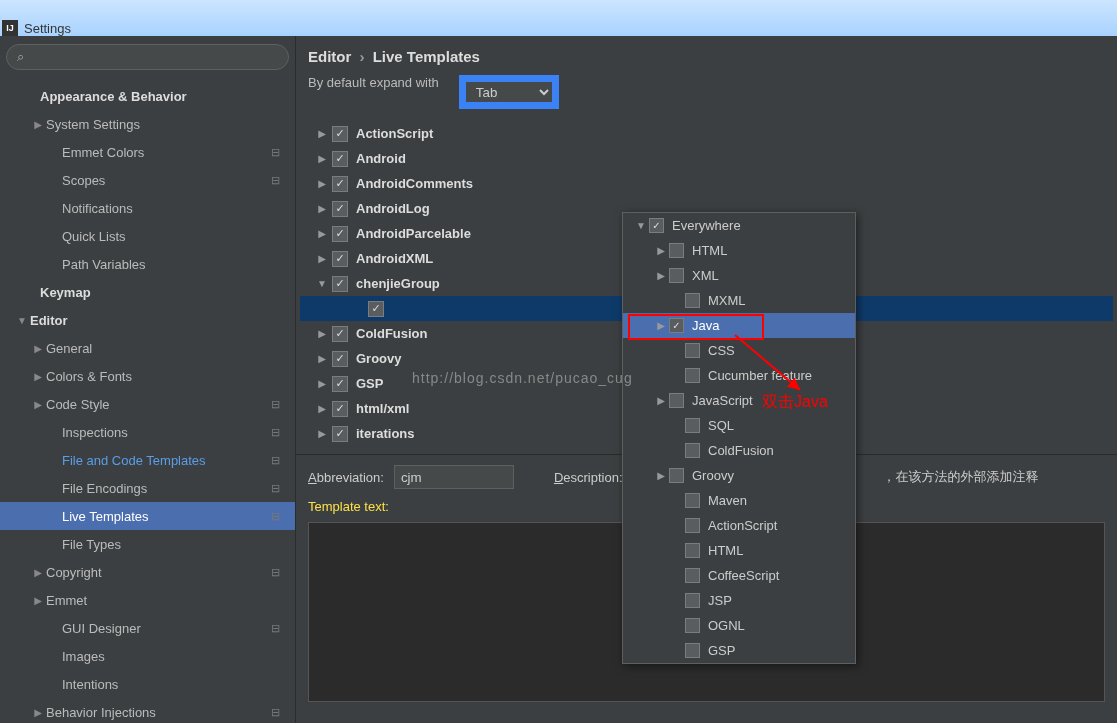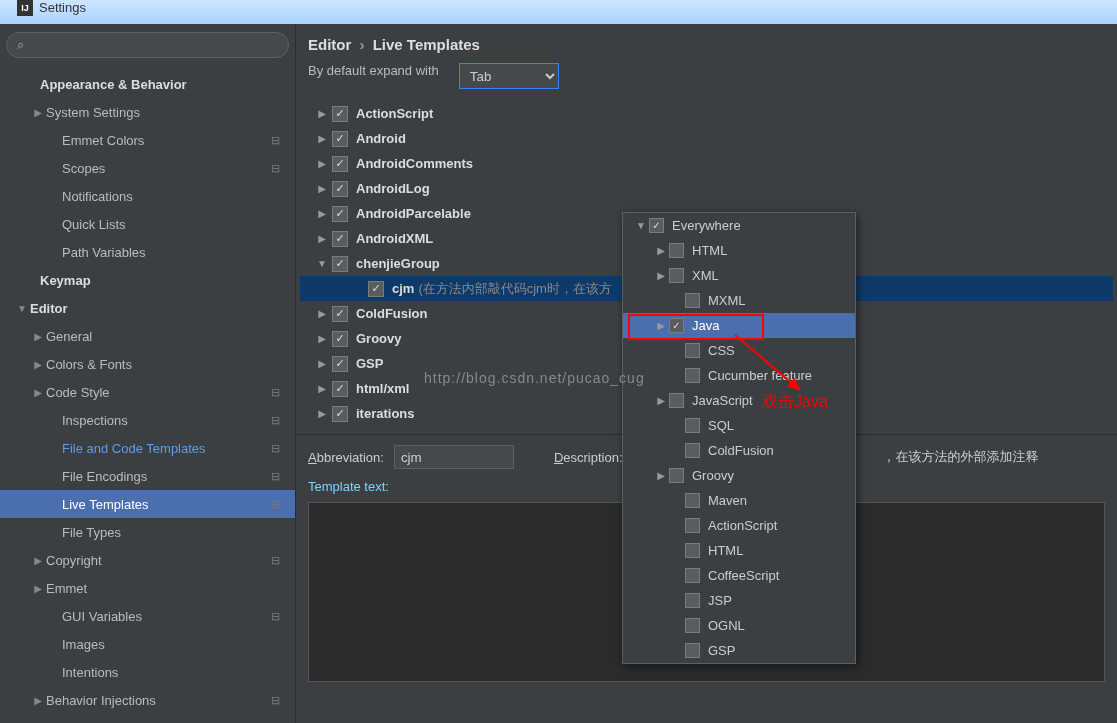--- a/index.html
+++ b/index.html
@@ -1,50 +1,50 @@
 <!DOCTYPE html>
 <html><head>
 <meta charset="utf-8">
 <style>
 * { margin:0; padding:0; box-sizing:border-box; font-family:"Segoe UI",Arial,sans-serif; }
 body { background:#3c3f41; color:#bbb; font-size:13px; width:1117px; height:723px; overflow:hidden; position:relative; }
-.titlebar { background:linear-gradient(#cce5ff,#a8d3ff); height:24px; display:flex; align-items:flex-start; padding:0 17px; color:#333; font-size:13px; }
+.titlebar { background:linear-gradient(#cce5ff,#a8d3ff); height:36px; display:flex; align-items:flex-end; padding:0 2px; color:#333; font-size:13px; }
 .titlebar .app-icon { width:16px; height:16px; background:#333; margin-right:6px; display:flex; align-items:center; justify-content:center; color:#fff; font-size:9px; font-weight:bold; }
 .main { display:flex; height:699px; }
 .sidebar { width:296px; background:#3c3f41; border-right:1px solid #2b2b2b; display:flex; flex-direction:column; }
 .search-box { margin:8px 6px; }
 .search-box .input { height:26px; background:#45494a; border:1px solid #5e6060; border-radius:14px; display:flex; align-items:center; padding:0 10px; }
 .search-box .icon { color:#aaa; font-size:13px; margin-right:6px; }
 .tree { flex:1; overflow:auto; padding-top:4px; }
 .tree-row { display:flex; align-items:center; height:28px; padding-right:8px; cursor:default; }
 .tree-row.selected { background:#4b6eaf; color:#fff; }
 .tree-row .indent { flex-shrink:0; }
 .tree-row .arrow { width:16px; text-align:center; color:#888; font-size:10px; flex-shrink:0; }
 .tree-row .label { flex:1; white-space:nowrap; overflow:hidden; }
 .tree-row.bold .label { font-weight:bold; color:#ddd; }
 .tree-row.link .label { color:#5a9de8; }
 .tree-row.selected.link .label { color:#fff; }
 .tree-row .gear { width:16px; color:#777; font-size:11px; }
 .content { flex:1; background:#3c3f41; display:flex; flex-direction:column; position:relative; }
 .breadcrumb { padding:12px 12px 10px; font-size:15px; font-weight:bold; color:#ddd; }
 .breadcrumb .sep { color:#999; margin:0 4px; }
 .expand-row { display:flex; align-items:flex-start; padding:0 12px 12px; gap:20px; }
-.expand-row select { background:#45494a; border:1px solid #3b82f6; color:#ccc; height:26px; width:100px; padding:0 6px; }
+.expand-row select { background:#45494a; border:7px solid #3b82f6; color:#ccc; height:34px; width:100px; padding:0 6px; }
 .template-list { padding:0 4px; }
 .tl-row { display:flex; align-items:center; height:25px; }
 .tl-row .arrow { width:20px; text-align:center; color:#999; font-size:10px; }
 .tl-row .cb { width:16px; height:16px; background:#5a5d5f; border:1px solid #7a7d7f; margin-right:8px; display:flex; align-items:center; justify-content:center; font-size:11px; color:#ddd; }
 .tl-row .label { color:#ddd; font-weight:bold; }
 .tl-row.child-sel { background:#0e3a6a; }
 .tl-row .desc { color:#888; font-weight:normal; margin-left:4px; }
 .form-row { display:flex; align-items:center; padding:10px 12px 6px; gap:10px; border-top:1px solid #2b2b2b; margin-top:8px; }
 .form-row .lbl { color:#ccc; }
 .form-row .underline { text-decoration:underline; }
 .form-row input { background:#45494a; border:1px solid #5e6060; color:#ccc; height:24px; padding:0 6px; }
-.tt-label { padding:4px 12px; color:#7dd3fc; }
+.tt-label { padding:4px 12px; color:#fde047; }
 .tt-area { margin:4px 12px; height:180px; background:#2b2b2b; border:1px solid #555; }
 .popup { position:absolute; left:622px; top:212px; width:234px; background:#3c3f41; border:1px solid #5e6060; box-shadow:2px 2px 8px rgba(0,0,0,0.5); }
 .popup-row { display:flex; align-items:center; height:25px; padding-left:6px; }
 .popup-row .arrow { width:16px; text-align:center; color:#999; font-size:10px; }
 .popup-row .cb { width:15px; height:15px; background:#5a5d5f; border:1px solid #7a7d7f; margin-right:8px; display:flex; align-items:center; justify-content:center; font-size:10px; color:#ddd; }
 .popup-row .label { color:#ccc; }
 .popup-row.selected { background:#4b6eaf; }
 .popup-row.selected .label { color:#fff; }
 .red-box { position:absolute; border:2px solid red; pointer-events:none; }
 .watermark { position:absolute; color:#888; font-size:14px; letter-spacing:1px; pointer-events:none; }
@@ -166,21 +166,21 @@
           <span class="gear">⊟</span>
         </div>
         <div class="tree-row">
           <span class="indent" style="width:30px"></span>
           <span class="arrow">▶</span>
           <span class="label">Emmet</span>
         </div>
         <div class="tree-row">
           <span class="indent" style="width:46px"></span>
           <span class="arrow"></span>
-          <span class="label">GUI Variables</span>
+          <span class="label">GUI Designer</span>
           <span class="gear">⊟</span>
         </div>
         <div class="tree-row">
           <span class="indent" style="width:46px"></span>
           <span class="arrow"></span>
           <span class="label">Images</span>
         </div>
         <div class="tree-row">
           <span class="indent" style="width:46px"></span>
           <span class="arrow"></span>
@@ -253,21 +253,20 @@
         <div class="tl-row">
           <span style="width:12px"></span>
           <span class="arrow">▼</span>
           <span class="cb">✓</span>
           <span class="label">chenjieGroup</span>
         </div>
         <div class="tl-row child-sel">
           <span style="width:48px"></span>
           <span class="arrow"></span>
           <span class="cb">✓</span>
-          <span class="label">cjm<span class="desc">(在方法内部敲代码cjm时，在该方</span></span>
         </div>
         <div class="tl-row">
           <span style="width:12px"></span>
           <span class="arrow">▶</span>
           <span class="cb">✓</span>
           <span class="label">ColdFusion</span>
         </div>
         <div class="tl-row">
           <span style="width:12px"></span>
           <span class="arrow">▶</span>
@@ -419,13 +418,13 @@
 <div class="red-box" style="left:628px; top:314px; width:136px; height:26px;"></div>
 <svg class="arrow-svg" style="left:730px; top:330px;" width="90" height="80">
   <defs>
       <marker id="ah" markerWidth="8" markerHeight="8" refX="6" refY="3" orient="auto">
         <path d="M0,0 L6,3 L0,6 Z" fill="red"></path>
       </marker>
     </defs>
   <line x1="5" y1="5" x2="70" y2="60" stroke="red" stroke-width="2" marker-end="url(#ah)"></line>
 </svg>
 <div class="annotation" style="left:762px; top:392px;">双击Java</div>
-<div class="watermark" style="left:412px; top:370px;margin-left:12px;">http://blog.csdn.net/pucao_cug</div>
+<div class="watermark" style="left:412px; top:370px;">http://blog.csdn.net/pucao_cug</div>
 
 </body></html>

